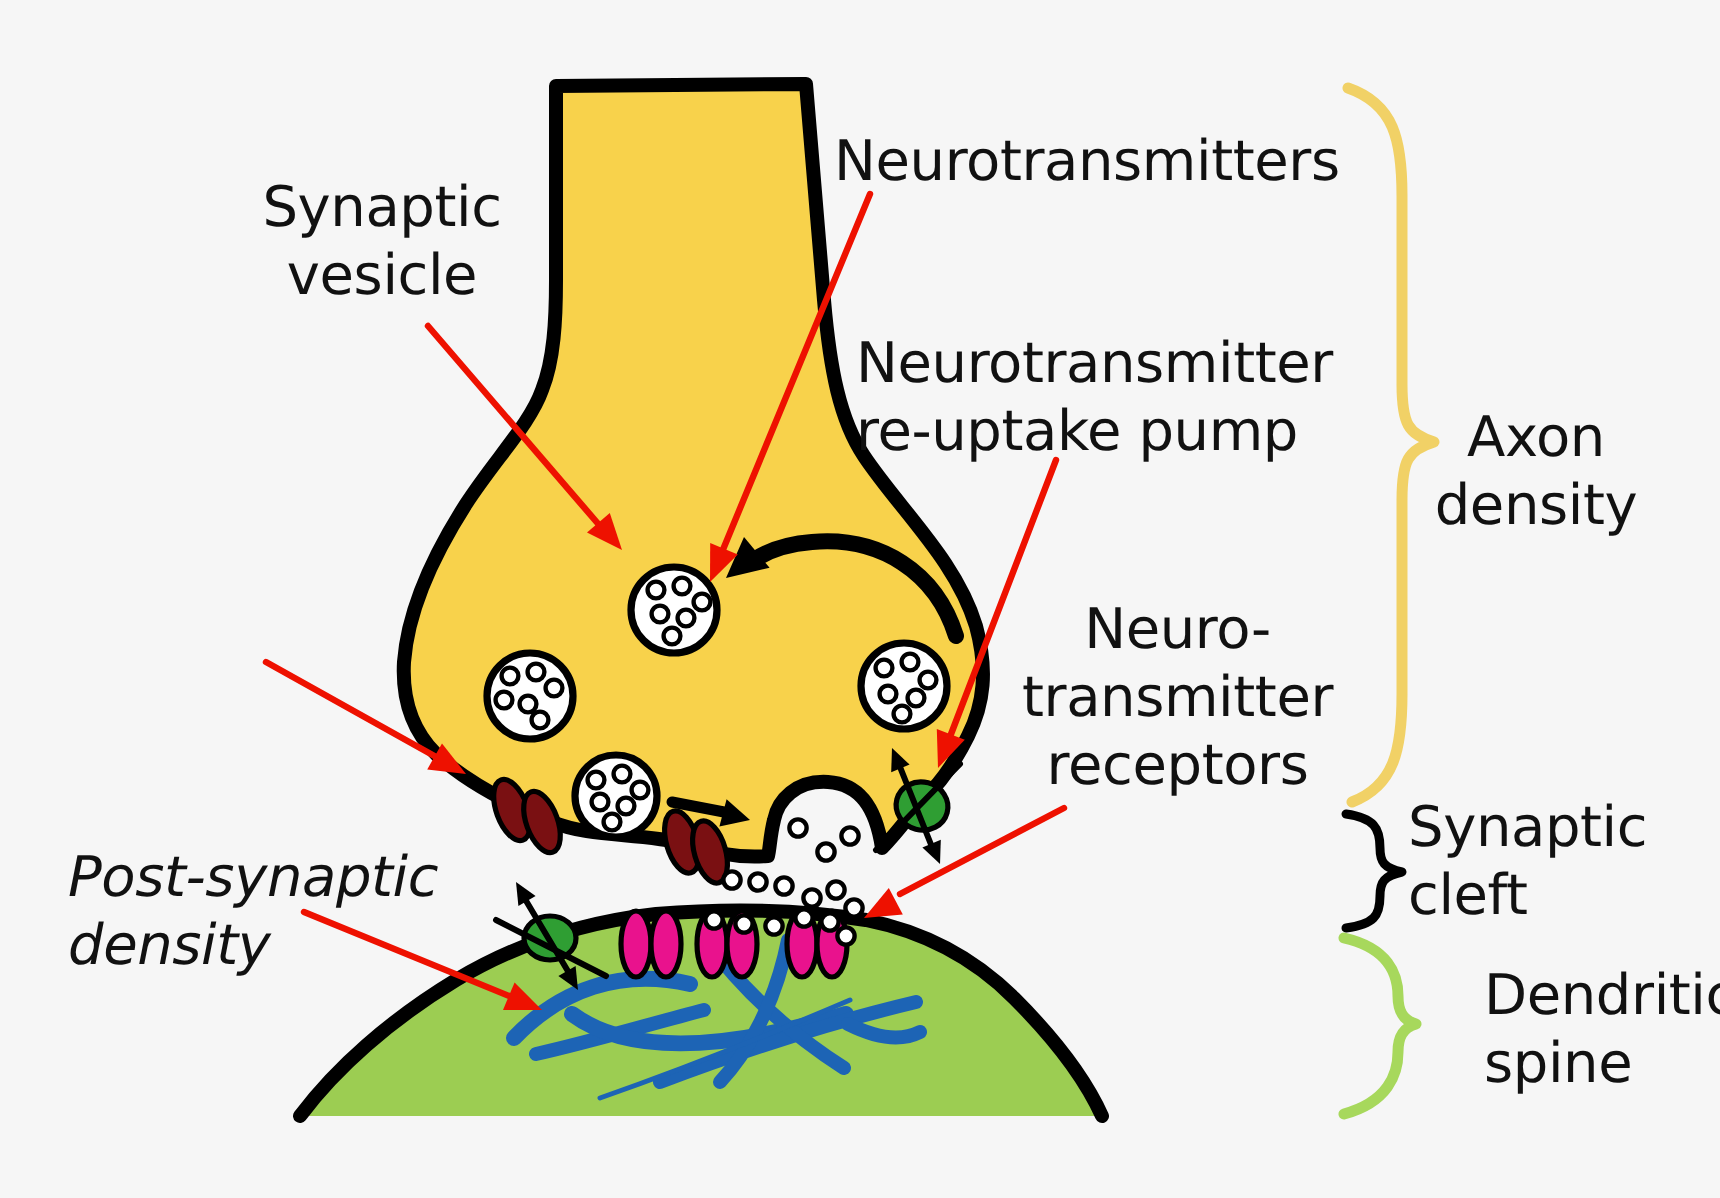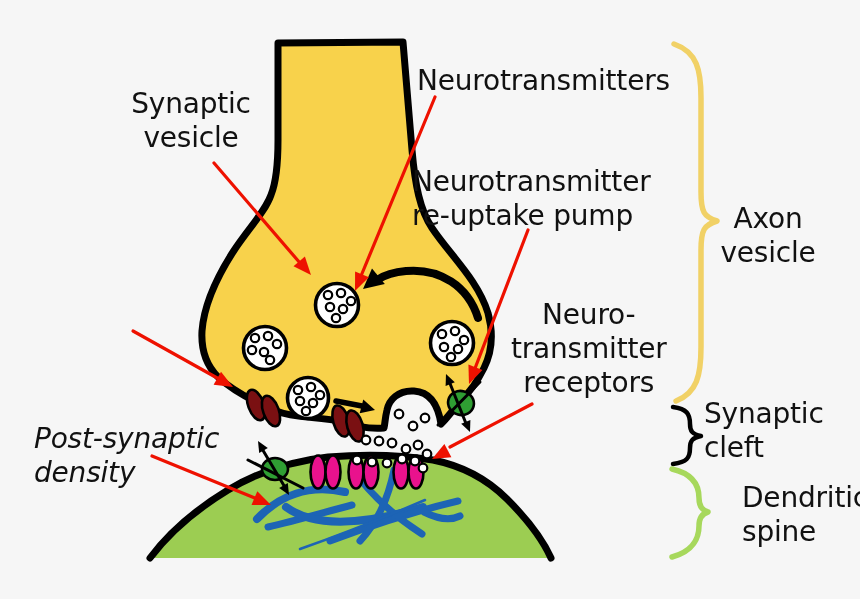--- a/index.html
+++ b/index.html
@@ -13,21 +13,21 @@
   .label{
     position:absolute;
     font-size:28px;
     line-height:1.21;
     color:#111;
     white-space:pre-line;
     letter-spacing:-0.2px;
   }
   .lbl-synaptic-vesicle{left:108px;top:87px;width:166px;text-align:center;}
   .lbl-neurotransmitters{left:417px;top:64px;}
-  .lbl-reuptake-pump{left:412px;top:165px;}
+  .lbl-reuptake-pump{left:428px;top:165px;}
   .lbl-voltage-gated{left:31px;top:213px;}
   .lbl-receptors{left:511px;top:298px;text-align:center;}
   .lbl-post-synaptic{left:34px;top:422px;font-style:italic;}
   .lbl-axon-terminal{left:698px;top:202px;width:140px;text-align:center;}
   .lbl-synaptic-cleft{left:704px;top:397px;}
   .lbl-dendritic-spine{left:706px;top:481px;margin-left:36px;}
 </style>
 </head>
 <body>
 
@@ -194,19 +194,19 @@
 vesicle</div>
   <div class="label lbl-neurotransmitters">Neurotransmitters</div>
   <div class="label lbl-reuptake-pump">Neurotransmitter
 re-uptake pump</div>
   <div class="label lbl-receptors">Neuro-
 transmitter
 receptors</div>
   <div class="label lbl-post-synaptic">Post-synaptic
 density</div>
   <div class="label lbl-axon-terminal">Axon
-vesicle</div>
+density</div>
   <div class="label lbl-synaptic-cleft">Synaptic
 cleft</div>
   <div class="label lbl-dendritic-spine">Dendritic
 spine</div>
 
 </div>
 
 </body></html>

